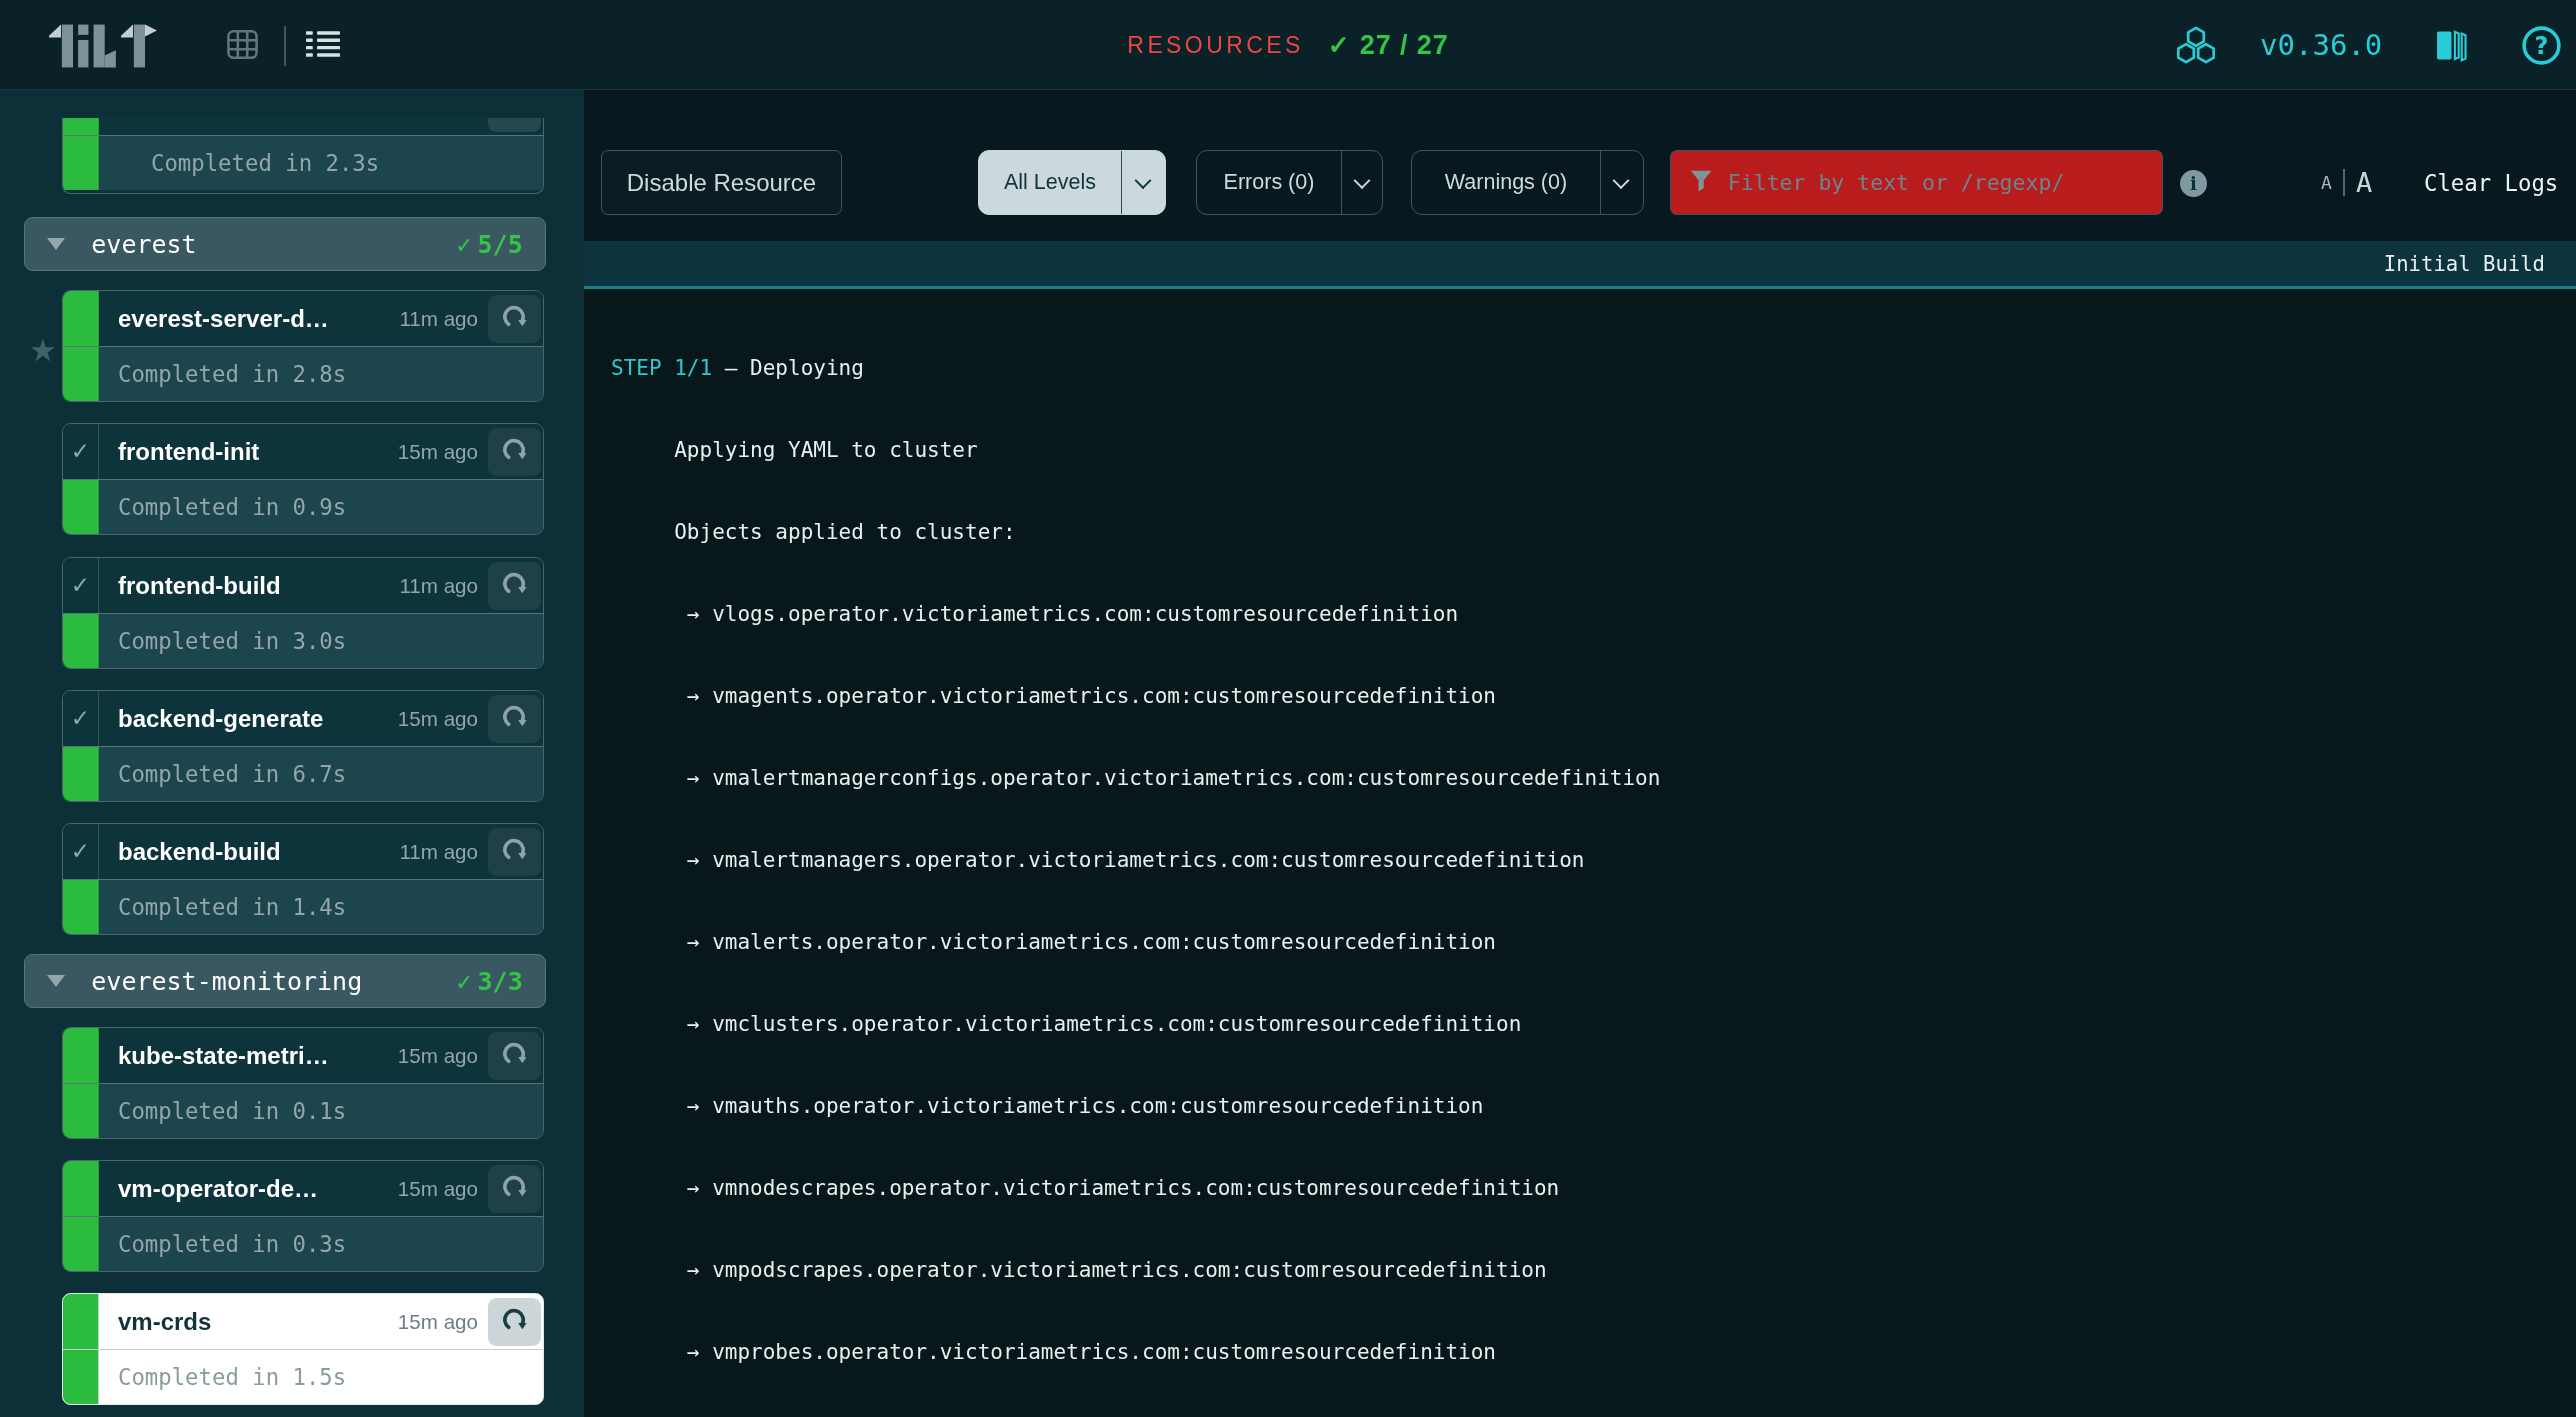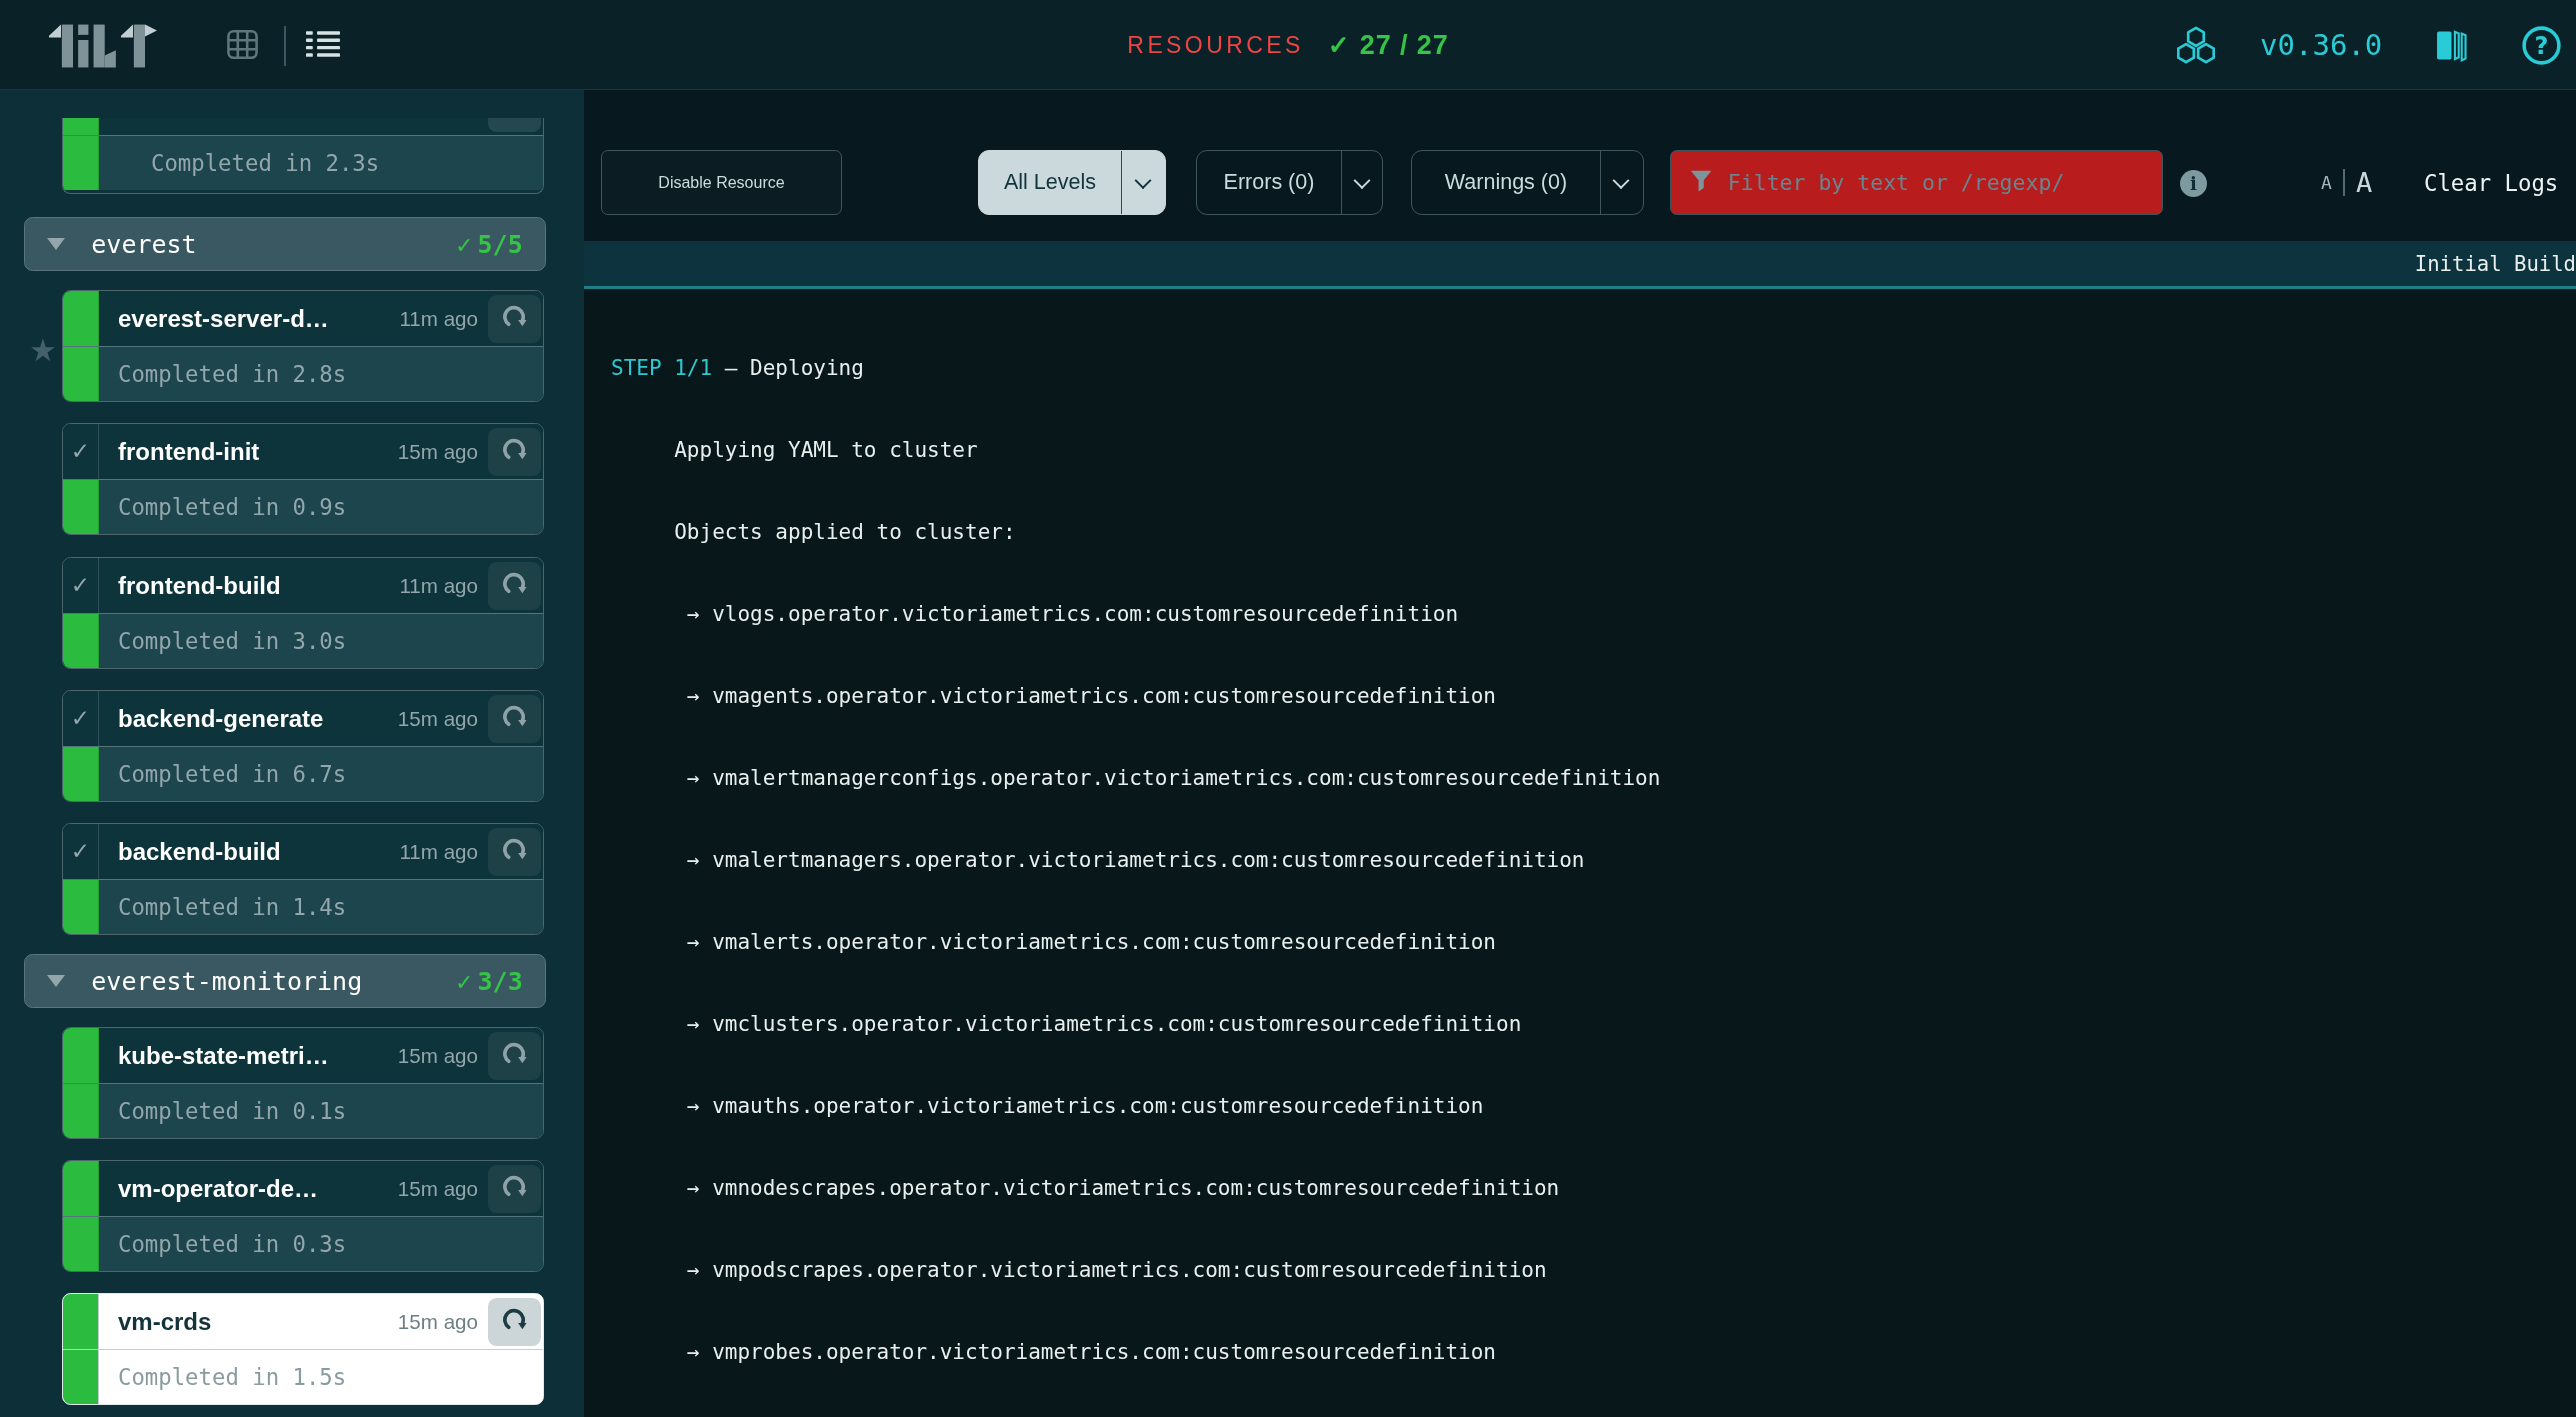--- a/index.html
+++ b/index.html
@@ -72,21 +72,21 @@
   .partial-btn { position:absolute; right:1.7px; top:-12px; width:53px; height:26px;
                  border-radius:8.6px; background:rgba(255,255,255,0.10); }
   .partial-card .detail-row { height:55px;gap:33px; }
 
   .star { position:absolute; left:29px; font-size:31px; color:#44606a; cursor:pointer; }
 
   
   .main { position:absolute; top:90px; left:584px; width:1992px; height:1328px; background:#07191e; }
 
   .btn { position:absolute; top:60px; height:65px; border:1.7px solid #3f565e; border-radius:6.9px;
-         color:#ccdbde; font-size:16px; display:flex; align-items:center; justify-content:center;
+         color:#ccdbde; font-size:24px; display:flex; align-items:center; justify-content:center;
          background:rgba(255,255,255,0.02); cursor:pointer; }
   .segbtn { position:absolute; top:60px; height:65px; border:1.7px solid #3f565e; border-radius:11px;
             display:flex; color:#ccdbde; overflow:hidden; cursor:pointer; }
   .seg-label { display:flex; align-items:center; justify-content:center; font-size:21.5px;
                border-right:1.7px solid #3f565e; height:100%; }
   .seg-chev { display:flex; align-items:center; justify-content:center; height:100%; }
   .chev { display:inline-block; width:12px; height:12px; border-right:2.6px solid currentColor;
           border-bottom:2.6px solid currentColor; transform:rotate(45deg) translate(-1.7px,-1.7px); }
   .segbtn.active { background:#cbd8dc; border-color:#cbd8dc; color:#10343c; }
   .segbtn.active .seg-label { border-right-color:#2c4a53; }
@@ -103,21 +103,21 @@
   .font-controls { position:absolute; left:1737px; top:60px; height:65px; display:flex;
                    align-items:center; gap:11.2px; }
   .font-a-small { color:#a7b6ba; font-size:18px; font-family:"DejaVu Sans Mono",monospace; cursor:pointer; }
   .font-divider { width:1.7px; height:27.5px; background:#52696f; }
   .font-a-large { color:#c9d7da; font-size:27px; font-family:"DejaVu Sans Mono",monospace; cursor:pointer; }
   .clear-logs { position:absolute; left:1840px; top:60px; height:65px; display:flex; align-items:center;
                 color:#eef4f5; font-family:"DejaVu Sans Mono",monospace; font-size:22.3px; cursor:pointer; }
 
   .log-header { position:absolute; top:151px; left:0; width:100%; height:48px; background:#0d343e;
                 border-bottom:3.4px solid #1e7e85; display:flex; align-items:center;
-                justify-content:flex-end; 
+                justify-content:flex-end; padding-right:31px;
                 font-family:"DejaVu Sans Mono",monospace; font-size:20.6px; color:#e9eff0; }
   .log-pane { position:absolute; top:203px; left:0; width:100%; height:1125px; background:#081719;
               padding:10.3px 0 0 27px; font-family:"DejaVu Sans Mono",monospace; font-size:21px;
               color:#e9eff0; white-space:pre; overflow:hidden; }
   .ll { line-height:34px; height:34px; }
   .cy { color:#2ec8d2; }
 </style>
 </head>
 <body>
 

